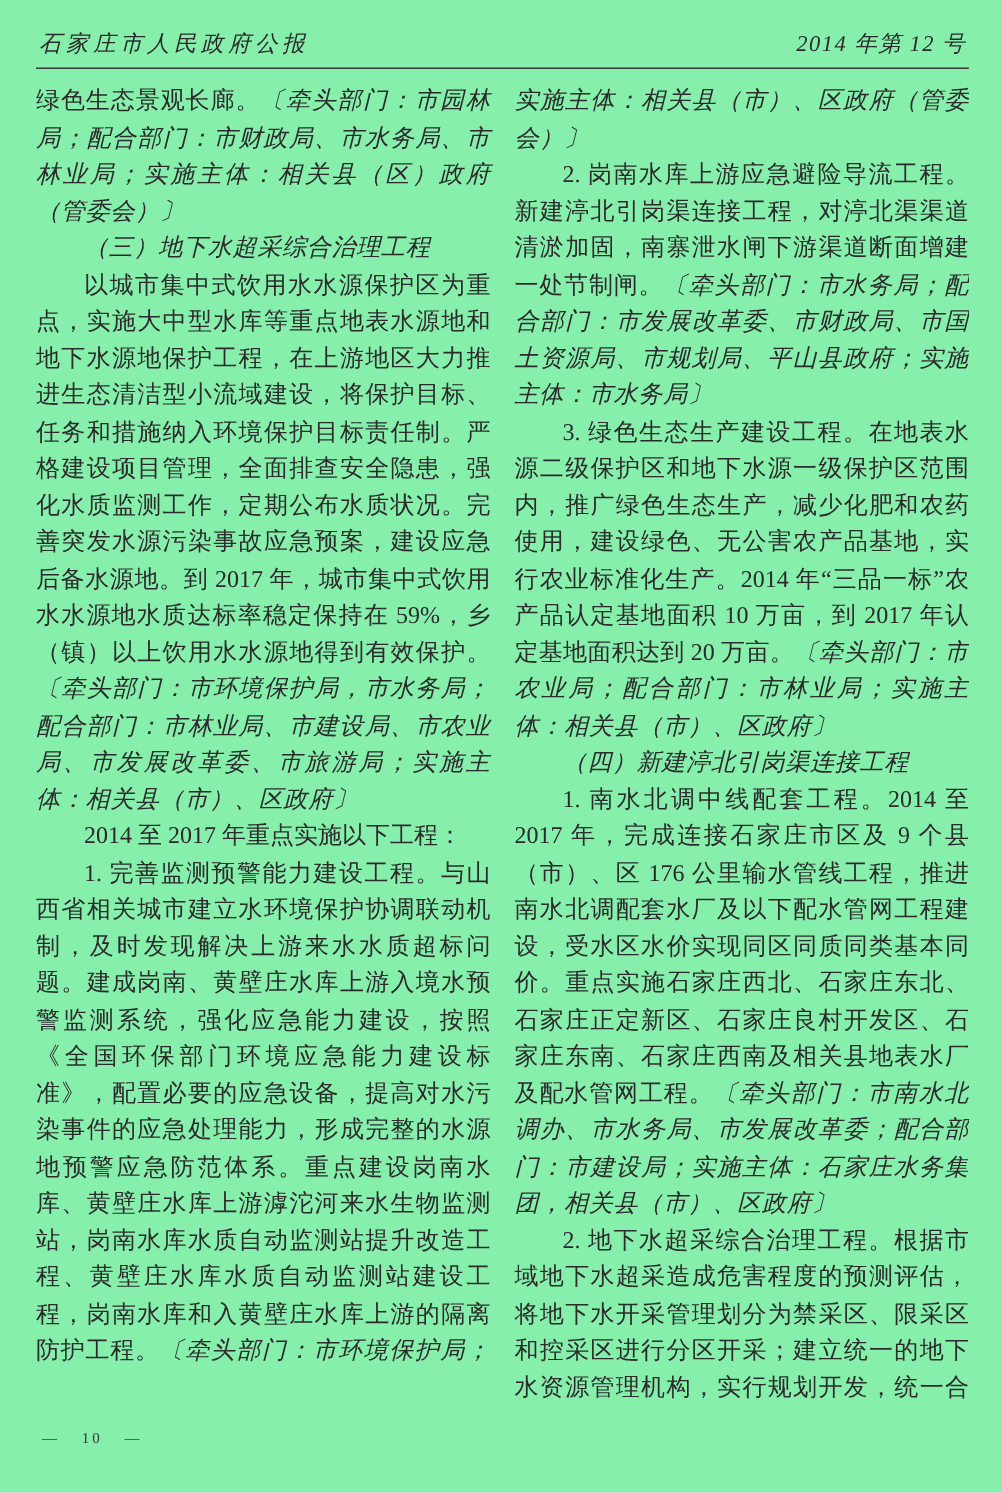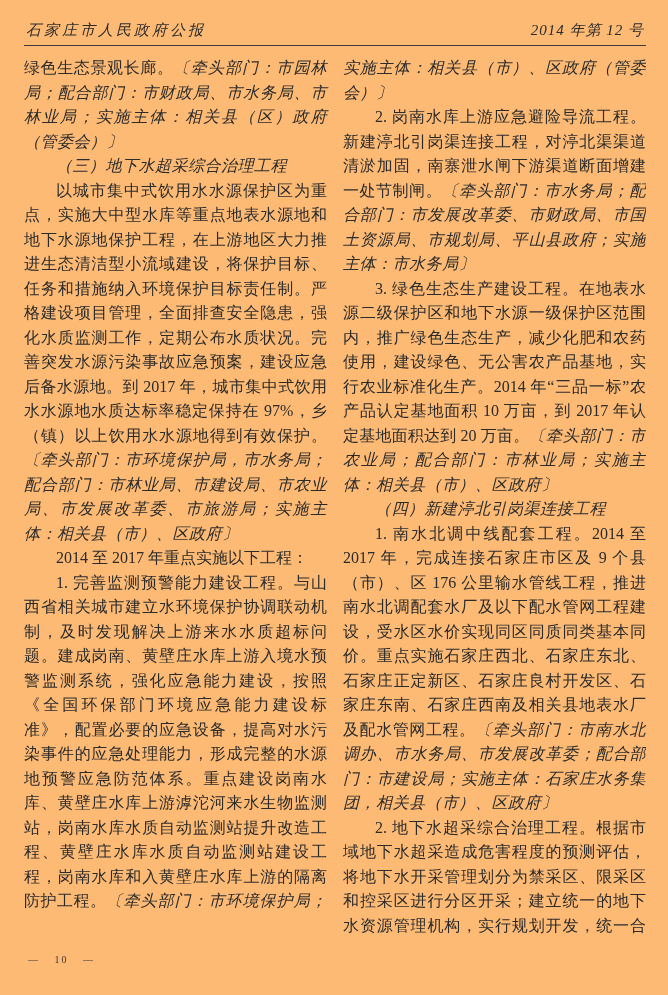--- a/index.html
+++ b/index.html
@@ -6,21 +6,21 @@
     margin: 0;
     padding: 0;
     background: #e9e8e4;
     font-family: "Liberation Serif", "DejaVu Serif", serif;
   }
   .page {
     position: relative;
     width: 668px;
     height: 995px;
     margin: 0 auto;
-    background: #fdba74;
+    background: #86efac;
     color: #2b2b2b;
     overflow: hidden;
     box-sizing: border-box;
     padding: 20px 22px 0 24px;
   }
   .running-head {
     display: flex;
     justify-content: space-between;
     align-items: flex-end;
     font-size: 15px;
@@ -81,21 +81,21 @@
 <div class="page">
   <div class="running-head">
     <span class="journal-title">石家庄市人民政府公报</span>
     <span class="issue-no">2014 年第 12 号</span>
   </div>
   <hr class="head-rule">
 
   <div class="article">
       <p><span class="song">绿色生态景观长廊。</span><span class="kai">〔牵头部门：市园林局；配合部门：市财政局、市水务局、市林业局；实施主体：相关县（区）政府（管委会）〕</span></p>
       <p class="indent"><span class="kai">（三）地下水超采综合治理工程</span></p>
-      <p class="indent"><span class="song">以城市集中式饮用水水源保护区为重点，实施大中型水库等重点地表水源地和地下水源地保护工程，在上游地区大力推进生态清洁型小流域建设，将保护目标、任务和措施纳入环境保护目标责任制。严格建设项目管理，全面排查安全隐患，强化水质监测工作，定期公布水质状况。完善突发水源污染事故应急预案，建设应急后备水源地。到 2017 年，城市集中式饮用水水源地水质达标率稳定保持在 97%，乡（镇）以上饮用水水源地得到有效保护。</span><span class="kai">〔牵头部门：市环境保护局，市水务局；配合部门：市林业局、市建设局、市农业局、市发展改革委、市旅游局；实施主体：相关县（市）、区政府〕</span></p>
+      <p class="indent"><span class="song">以城市集中式饮用水水源保护区为重点，实施大中型水库等重点地表水源地和地下水源地保护工程，在上游地区大力推进生态清洁型小流域建设，将保护目标、任务和措施纳入环境保护目标责任制。严格建设项目管理，全面排查安全隐患，强化水质监测工作，定期公布水质状况。完善突发水源污染事故应急预案，建设应急后备水源地。到 2017 年，城市集中式饮用水水源地水质达标率稳定保持在 59%，乡（镇）以上饮用水水源地得到有效保护。</span><span class="kai">〔牵头部门：市环境保护局，市水务局；配合部门：市林业局、市建设局、市农业局、市发展改革委、市旅游局；实施主体：相关县（市）、区政府〕</span></p>
       <p class="indent"><span class="song">2014 至 2017 年重点实施以下工程：</span></p>
       <p class="indent"><span class="song">1. 完善监测预警能力建设工程。与山西省相关城市建立水环境保护协调联动机制，及时发现解决上游来水水质超标问题。建成岗南、黄壁庄水库上游入境水预警监测系统，强化应急能力建设，按照《全国环保部门环境应急能力建设标准》，配置必要的应急设备，提高对水污染事件的应急处理能力，形成完整的水源地预警应急防范体系。重点建设岗南水库、黄壁庄水库上游滹沱河来水生物监测站，岗南水库水质自动监测站提升改造工程、黄壁庄水库水质自动监测站建设工程，岗南水库和入黄壁庄水库上游的隔离防护工程。</span><span class="kai">〔牵头部门：市环境保护局；实施主体：相关县（市）、区政府（管委会）〕</span></p>
       <p class="indent"><span class="song">2. 岗南水库上游应急避险导流工程。新建渟北引岗渠连接工程，对渟北渠渠道清淤加固，南寨泄水闸下游渠道断面增建一处节制闸。</span><span class="kai">〔牵头部门：市水务局；配合部门：市发展改革委、市财政局、市国土资源局、市规划局、平山县政府；实施主体：市水务局〕</span></p>
       <p class="indent"><span class="song">3. 绿色生态生产建设工程。在地表水源二级保护区和地下水源一级保护区范围内，推广绿色生态生产，减少化肥和农药使用，建设绿色、无公害农产品基地，实行农业标准化生产。2014 年“三品一标”农产品认定基地面积 10 万亩，到 2017 年认定基地面积达到 20 万亩。</span><span class="kai">〔牵头部门：市农业局；配合部门：市林业局；实施主体：相关县（市）、区政府〕</span></p>
       <p class="indent"><span class="kai">（四）新建渟北引岗渠连接工程</span></p>
       <p class="indent"><span class="song">1. 南水北调中线配套工程。2014 至 2017 年，完成连接石家庄市区及 9 个县（市）、区 176 公里输水管线工程，推进南水北调配套水厂及以下配水管网工程建设，受水区水价实现同区同质同类基本同价。重点实施石家庄西北、石家庄东北、石家庄正定新区、石家庄良村开发区、石家庄东南、石家庄西南及相关县地表水厂及配水管网工程。</span><span class="kai">〔牵头部门：市南水北调办、市水务局、市发展改革委；配合部门：市建设局；实施主体：石家庄水务集团，相关县（市）、区政府〕</span></p>
       <p class="indent"><span class="song">2. 地下水超采综合治理工程。根据市域地下水超采造成危害程度的预测评估，将地下水开采管理划分为禁采区、限采区和控采区进行分区开采；建立统一的地下水资源管理机构，实行规划开发，统一合理调度，在城市建成区内逐步关停自备井，统一调度使用城市供水。</span></p>
     </div>
 
   <div class="page-footer">— 10 —</div>

